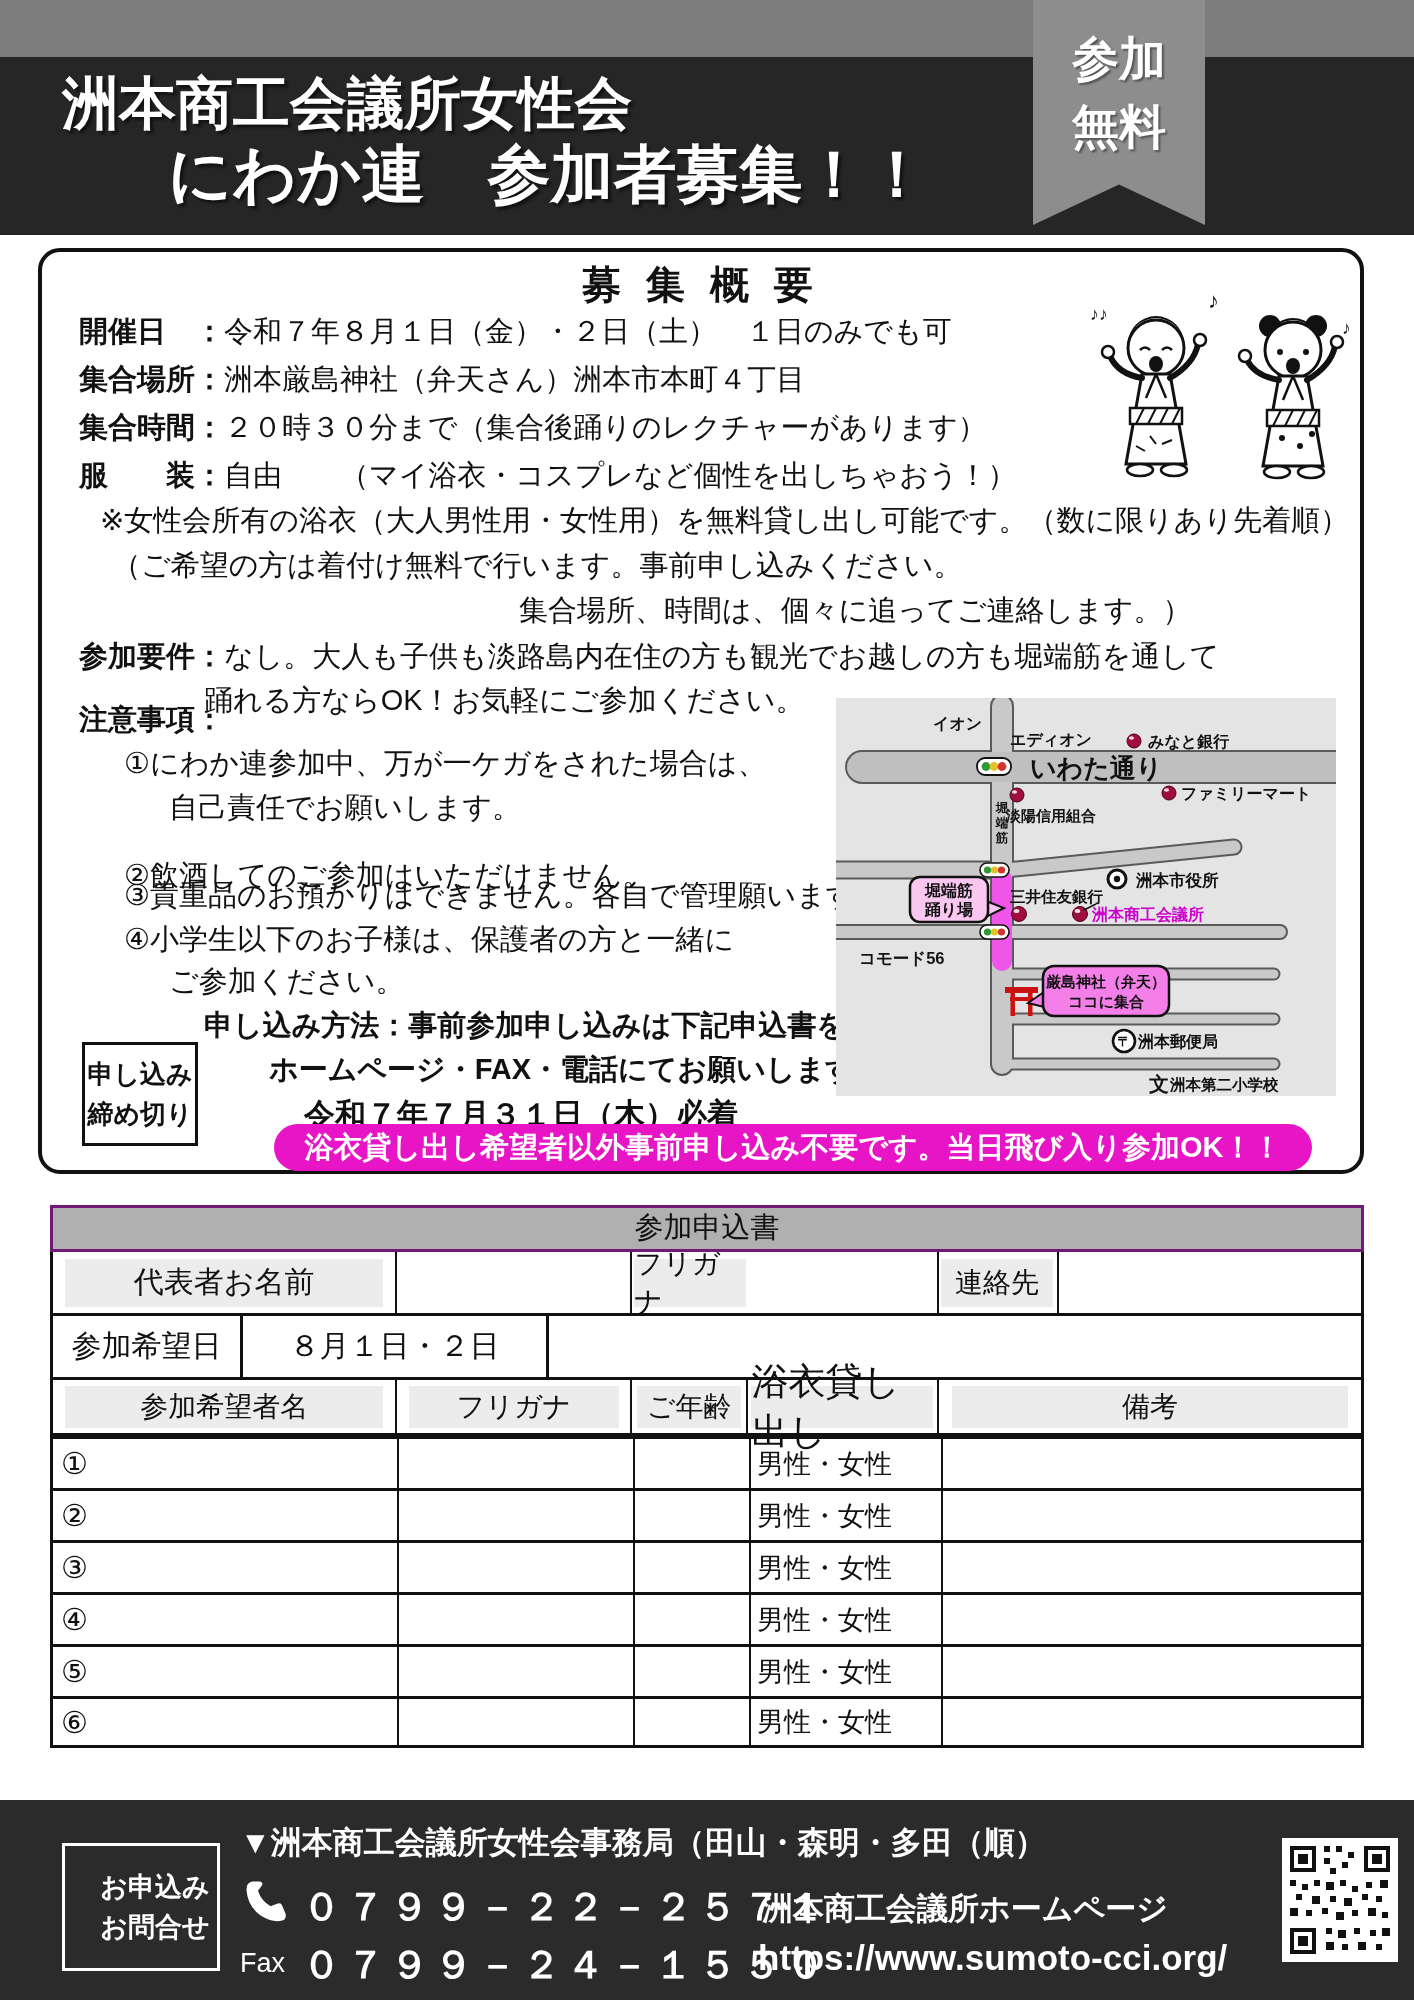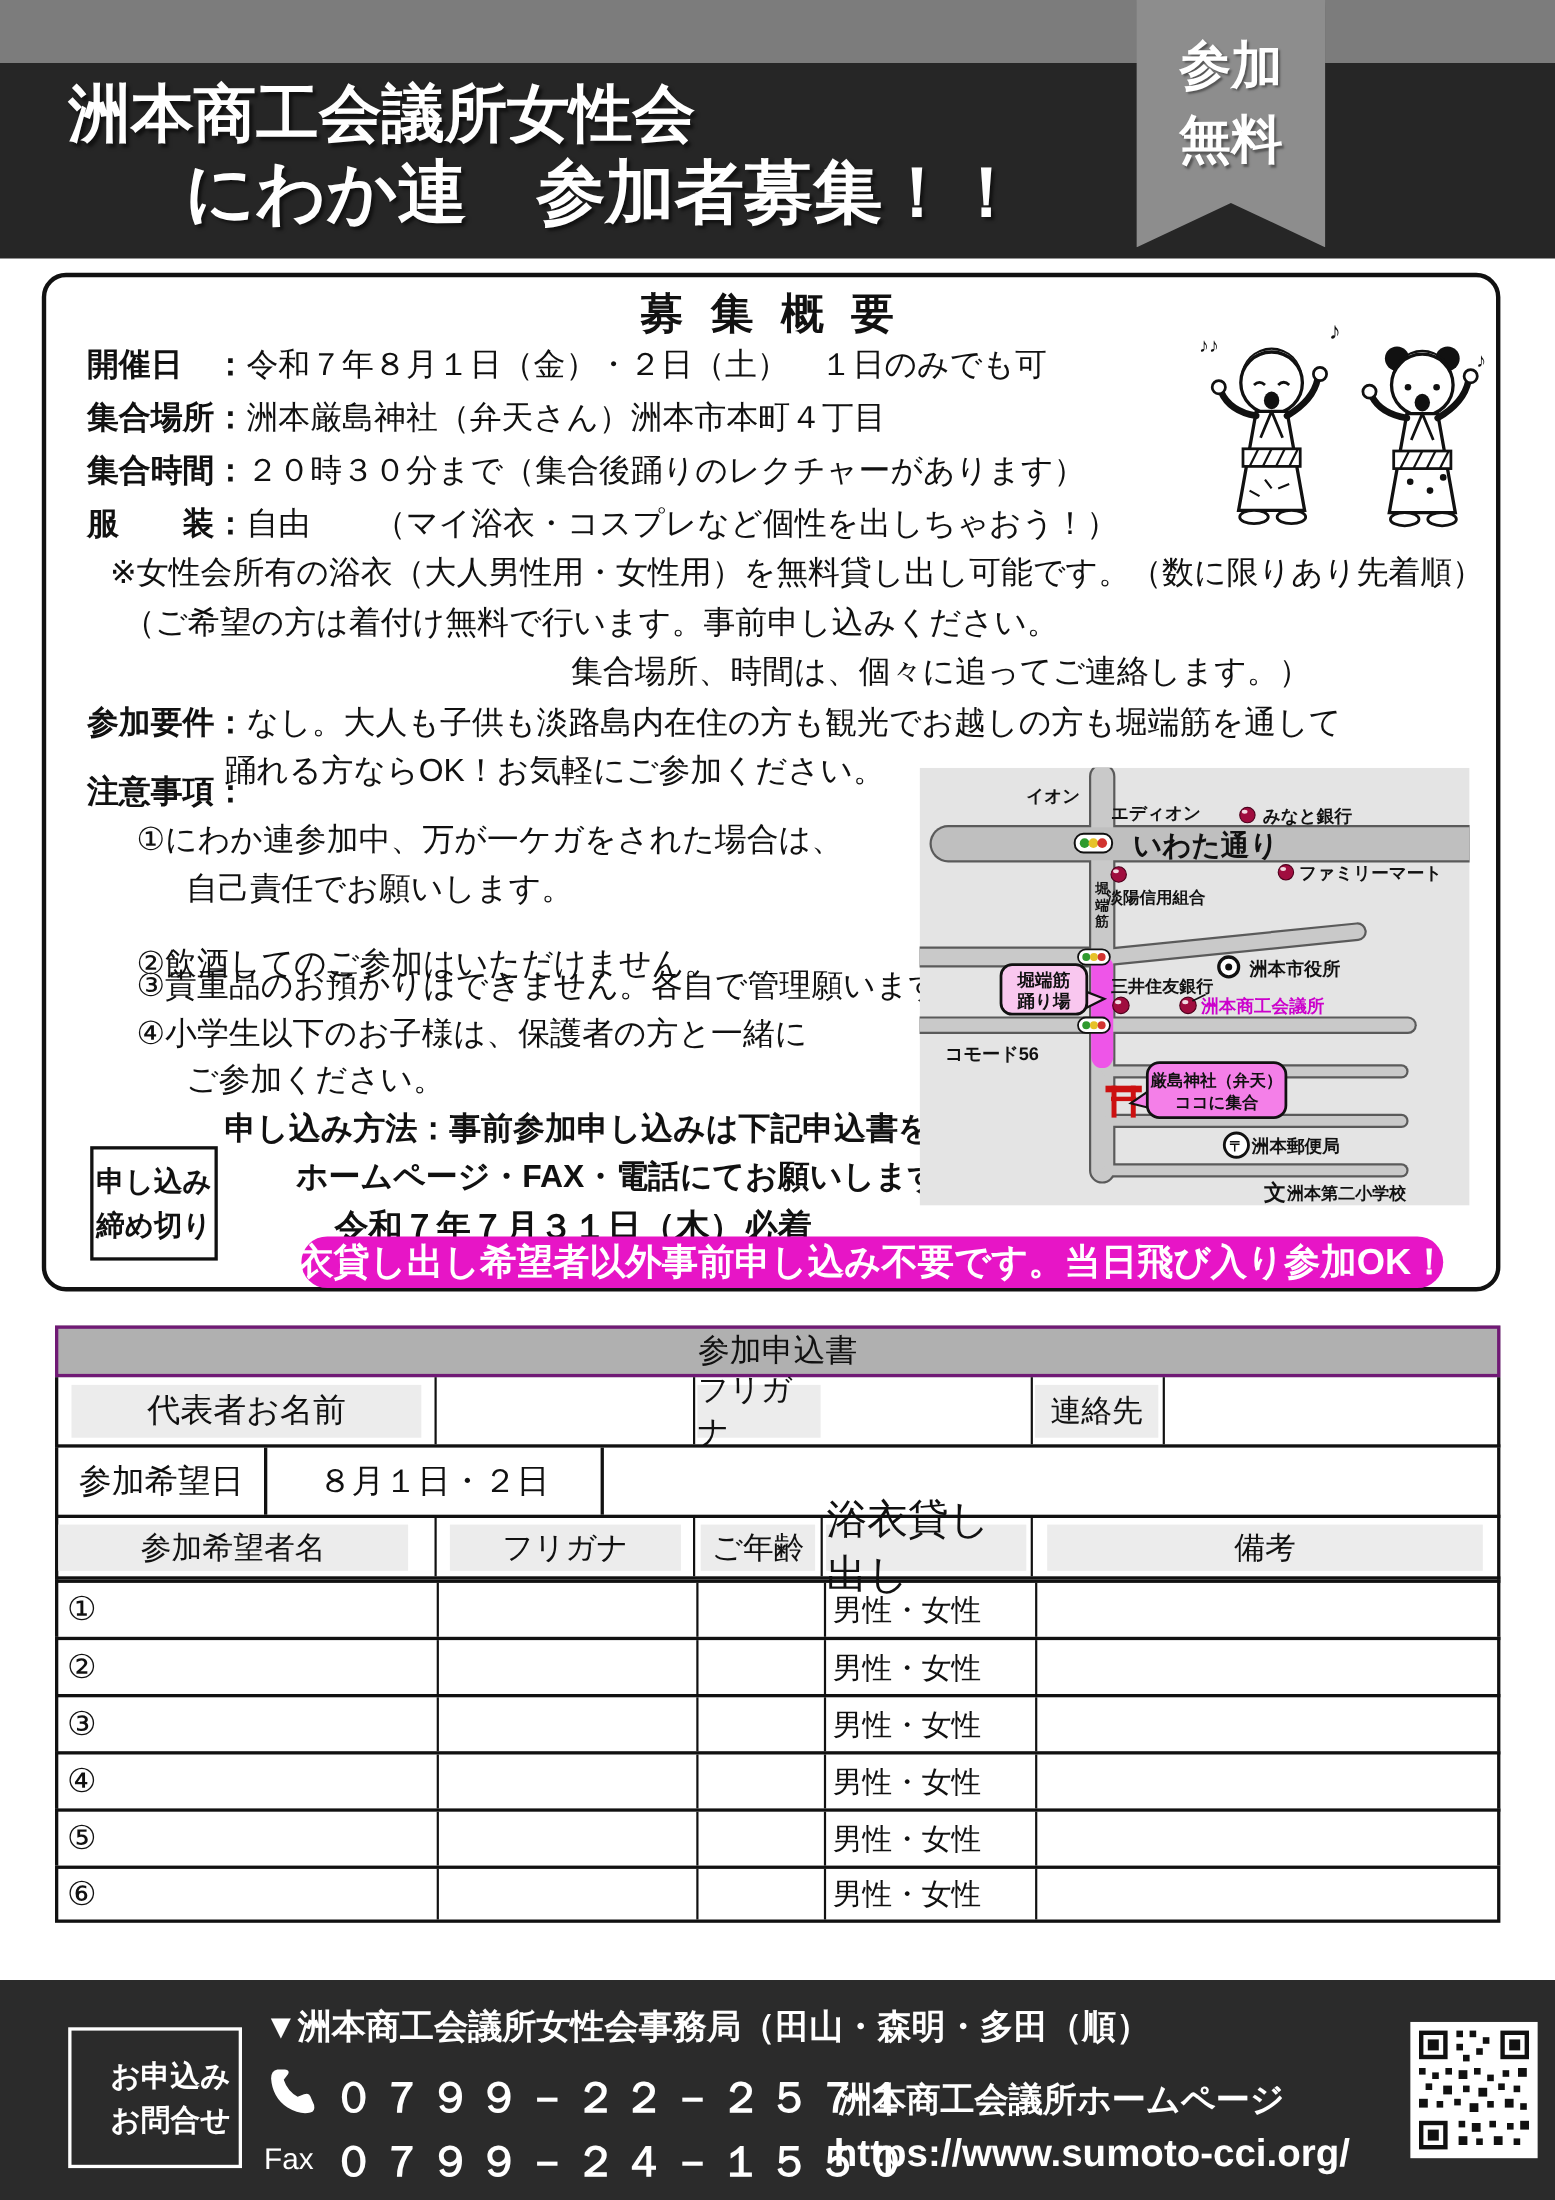--- a/index.html
+++ b/index.html
@@ -22,21 +22,21 @@
   .mainbox{left:38px;top:248px;width:1326px;height:926px;background:#fff;border:4px solid #111;
            border-radius:22px;box-sizing:border-box;}
   .boxtitle{left:0;top:6px;width:100%;text-align:center;font-size:39px;font-weight:bold;letter-spacing:7px;}
   .ln{white-space:nowrap;font-size:29px;}
   .ln b{font-weight:bold;}
   .bold{font-weight:bold;}
   .deadlinebox{left:40px;top:790px;width:116px;height:104px;border:3px solid #111;box-sizing:border-box;
                display:flex;flex-direction:column;justify-content:center;text-align:center;
                font-size:26px;font-weight:bold;line-height:40px;}
   .banner{left:232px;top:872px;width:1038px;height:47px;background:#e715c6;border-radius:24px;
-          display:flex;align-items:center;justify-content:center;color:#fff;font-weight:bold;font-size:33px;
+          display:flex;align-items:center;justify-content:center;color:#fff;font-weight:bold;font-size:29px;
           white-space:nowrap;}
   
   .form{left:50px;top:1205px;width:1314px;box-sizing:border-box;}
   .ftitle{height:47px;background:#b0b0b0;border:3px solid #701a75;box-sizing:border-box;display:flex;
           align-items:flex-start;justify-content:center;font-size:29px;}
   .frow{display:flex;border:3px solid #111;border-top:none;box-sizing:border-box;}
   .fc{box-sizing:border-box;border-right:2px solid #111;display:flex;align-items:center;}
   .fc:last-child{border-right:none;}
   .patch{background:#ececec;display:flex;align-items:center;justify-content:center;}
   .row1{height:64px;}
@@ -287,21 +287,21 @@
         </div>
         <div></div>
       </div>
     </div>
     <div class="frow row2">
       <div class="fc" style="width:190px;justify-content:center;font-size:30px;border-right:3px solid #111">参加希望日</div>
       <div class="fc" style="width:306px;justify-content:center;font-size:30px;border-right:3px solid #111">８月１日・２日</div>
       <div class="fc" style="flex:1;border-right:none"></div>
     </div>
     <div class="frow hrow">
-      <div class="fc" style="width:346px;">
+      <div class="fc" style="width:346px;justify-content:center">
           <div class="patch" style="width:318px;height:42px;font-size:28px">参加希望者名</div>
         </div>
       <div class="fc" style="width:236px;justify-content:center">
           <div class="patch" style="width:210px;height:42px;font-size:28px">フリガナ</div>
         </div>
       <div class="fc" style="width:116px;justify-content:center">
           <div class="patch" style="width:104px;height:42px;font-size:28px">ご年齢</div>
         </div>
       <div class="fc" style="width:192px;justify-content:center">
           <div class="patch" style="width:182px;height:42px;font-size:37px">浴衣貸し出し</div>

